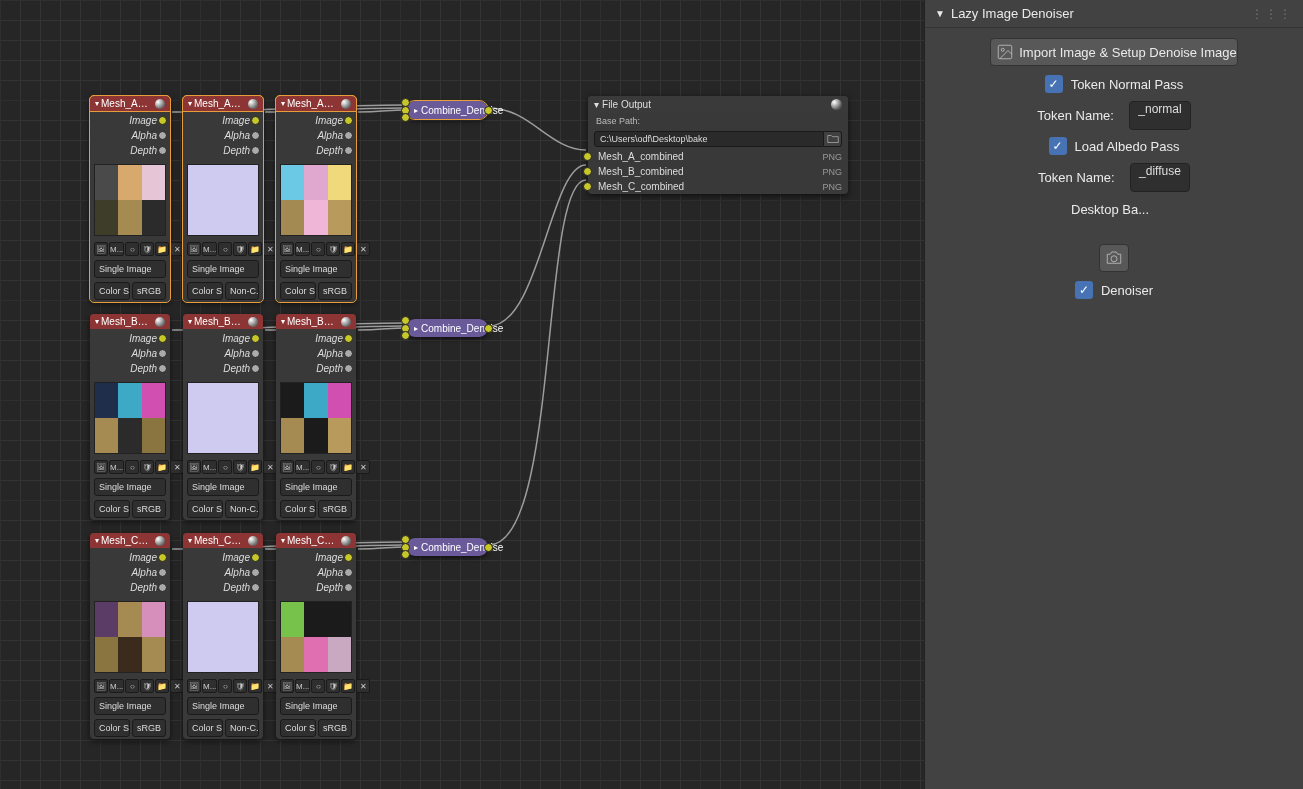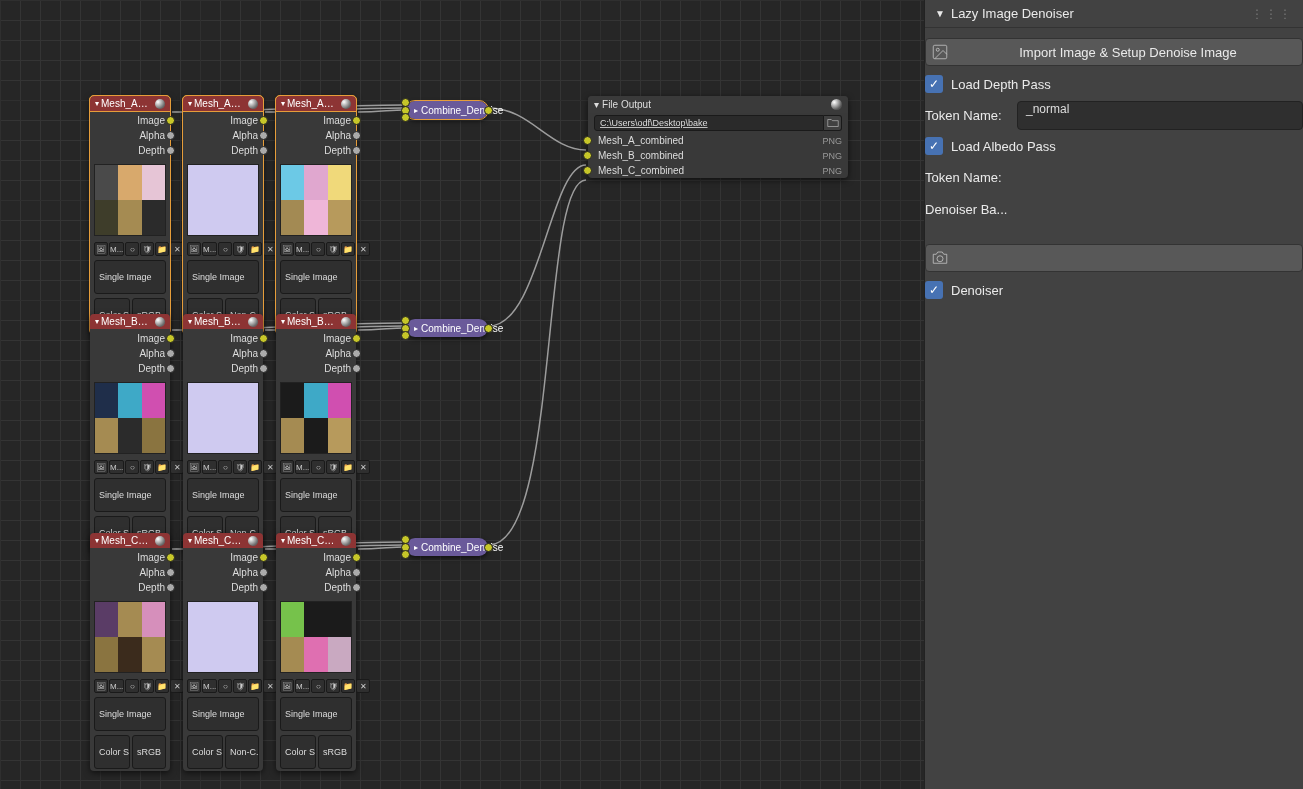--- a/index.html
+++ b/index.html
@@ -21,61 +21,61 @@
 .wires path { stroke:#aaa; stroke-width:1.5; fill:none; opacity:.9; }
 
 
 .node { position:absolute; width:80px; background:#393939; border-radius:4px; box-shadow:0 2px 6px rgba(0,0,0,.6); font-size:10px; color:#ddd; }
 .node .hdr { background:#8d3434; color:#fff; padding:2px 5px; border-radius:4px 4px 0 0; display:flex; align-items:center; gap:2px; overflow:hidden; white-space:nowrap; }
 .node .hdr .tri { font-size:8px; }
 .node .hdr .title { flex:1; overflow:hidden; text-overflow:ellipsis; }
 .node .hdr .sphere { width:10px; height:10px; border-radius:50%; background:radial-gradient(circle at 30% 30%,#fff,#666 70%); flex-shrink:0; }
 .node.sel .hdr { outline:1px solid #e69d3a; }
 .node.sel { outline:1px solid #e69d3a; }
-.node .outs { padding:2px 0; }
+.node .outs { padding:2px 8px;font-style:italic; }
 .node .row { display:flex; justify-content:flex-end; align-items:center; padding:1px 5px; position:relative; height:15px; }
 .node .row .dot { position:absolute; right:-5px; width:9px; height:9px; border-radius:50%; background:#c7c729; border:1px solid #222; }
 .node .row .dot.gray { background:#aaa; }
 .node .prev { margin:4px; height:72px; background:#1e1e1e; border:1px solid #222; display:flex; align-items:center; justify-content:center; overflow:hidden; }
 .node .ctrlrow { display:flex; gap:1px; padding:2px 4px; }
 .node .ctrlrow .btn { background:#2f2f2f; border:1px solid #1a1a1a; height:14px; flex:1; border-radius:2px; display:flex; align-items:center; justify-content:center; font-size:8px; color:#ccc; }
 .node .ctrlrow .btn.ic { flex:0 0 14px; }
 .node .ddrow { display:flex; gap:2px; padding:2px 4px; }
-.node .ddrow .dd { background:#2f2f2f; border:1px solid #1a1a1a; height:16px; flex:1; border-radius:3px; display:flex; align-items:center; padding:16px 4px; font-size:9px; white-space:nowrap; overflow:hidden; }
+.node .ddrow .dd { background:#2f2f2f; border:1px solid #1a1a1a; height:16px; flex:1; border-radius:3px; display:flex; align-items:center; padding:8px 4px; font-size:9px; white-space:nowrap; overflow:hidden; }
 .node .ddrow .dd2 { flex:0 0 34px; }
 
 
 .cnode { position:absolute; height:18px; background:#6a5a9a; border-radius:9px; display:flex; align-items:center; padding:0 8px; color:#fff; font-size:10px; box-shadow:0 2px 5px rgba(0,0,0,.6); }
 .cnode.sel { outline:1px solid #e69d3a; }
 .cnode .tri { font-size:8px; margin-right:3px; }
 .cnode .indot,.cnode .outdot { position:absolute; width:9px; height:9px; border-radius:50%; background:#c7c729; border:1px solid #222; }
 .cnode .indot { left:-5px; }
 .cnode .outdot { right:-5px; }
 .cnode .indot2 { left:-5px; top:-3px; }
 .cnode .indot3 { left:-5px; bottom:-3px; }
 
 
 .fnode { position:absolute; width:260px; background:#393939; border-radius:4px; box-shadow:0 2px 6px rgba(0,0,0,.6); font-size:10px; }
 .fnode .hdr { background:#3a3a3a; padding:3px 6px; border-radius:4px 4px 0 0; display:flex; align-items:center; gap:3px; color:#ddd; }
 .fnode .hdr .sphere { width:11px;height:11px;border-radius:50%; background:radial-gradient(circle at 30% 30%,#fff,#555 70%); margin-left:auto; }
 .fnode .lbl { padding:3px 8px; color:#bbb; font-size:9px; }
-.fnode .path { margin:2px 6px; display:flex;text-decoration:underline; }
+.fnode .path { margin:2px 6px; display:flex; }
 .fnode .path .fld { flex:1; background:#2a2a2a; border:1px solid #1a1a1a; border-radius:3px 0 0 3px; padding:2px 5px; font-size:9px; color:#ddd; }
 .fnode .path .icn { width:18px; background:#404040; border:1px solid #1a1a1a; border-left:none; border-radius:0 3px 3px 0; display:flex; align-items:center; justify-content:center; }
 .fnode .inp { display:flex; align-items:center; padding:2px 6px; position:relative; height:15px; }
 .fnode .inp .dot { position:absolute; left:-5px; width:9px;height:9px; border-radius:50%; background:#c7c729; border:1px solid #222; }
 .fnode .inp .nm { flex:1; color:#ddd; padding-left:4px; }
 .fnode .inp .fmt { color:#999; font-size:9px; }
 
 
 .sidebar { position:absolute; top:0; right:0; width:379px; height:789px; background:#424242; border-left:1px solid #222; padding:0; }
 .panel-hdr { display:flex; align-items:center; padding:6px 10px; font-size:13px; color:#eaeaea; background:#424242; border-bottom:1px solid #333; }
 .panel-hdr .tri { font-size:10px; margin-right:6px; }
 .panel-hdr .grip { margin-left:auto; color:#777; font-size:12px; letter-spacing:2px; }
-.panel-body { padding:10px 0; display:flex; flex-direction:column; gap:6px; }
+.panel-body { padding:10px 0; display:flex; flex-direction:column; gap:6px;align-items:center; }
 .bigbtn { display:flex; align-items:center; background:#585858; border:1px solid #333; border-radius:4px; height:28px; color:#eaeaea; font-size:13px; cursor:pointer; }
 .bigbtn .ic { width:28px; display:flex; align-items:center; justify-content:center; border-right:0; }
 .bigbtn .txt { flex:1; text-align:center; }
 .chkrow { display:flex; align-items:center; gap:8px; height:24px; font-size:13px; color:#eaeaea; }
 .chkrow .chk { width:18px; height:18px; border-radius:3px; background:#4772b3; display:flex; align-items:center; justify-content:center; color:#fff; font-size:12px; }
 .field-row { display:flex; align-items:center; gap:6px; height:26px; }
 .field-row .lbl { font-size:13px; color:#eaeaea; white-space:nowrap; overflow:hidden; text-overflow:ellipsis; }
 .field-row .inp { flex:1; background:#2f2f2f; border:1px solid #222; border-radius:4px; height:29px; padding:0 8px; color:#ddd; font-size:12px; }
 .gap { height:10px; }
 svg.ic14 { width:14px; height:14px; stroke:#ccc; fill:none; }
@@ -528,20 +528,21 @@
         <span class="outdot"></span>
       </div>
     </div>
 
   <div class="fnode" style="left:588px; top:96px;">
     <div class="hdr">
       <span class="tri">▾</span>
       <span>File Output</span>
       <span class="sphere"></span>
     </div>
+    <div class="lbl">Base Path:</div>
     <div class="path">
       <div class="fld">C:\Users\odf\Desktop\bake</div>
       <div class="icn">
         <svg class="ic14" viewBox="0 0 24 24">
             <path d="M3 6h6l2 2h10v10H3z"></path>
           </svg>
       </div>
     </div>
     <div id="fo-inputs">
         <div class="inp">
@@ -576,37 +577,38 @@
             <rect x="3" y="3" width="18" height="18" rx="2"></rect>
             <circle cx="9" cy="9" r="2"></circle>
             <path d="M21 15l-5-5L5 21"></path>
           </svg>
       </span>
       <span class="txt">Import Image &amp; Setup Denoise Image</span>
     </div>
 
     <div class="chkrow">
       <div class="chk">✓</div>
-      <span>Load Depth Pass</span>
+      <span>Token Normal Pass</span>
     </div>
     <div class="field-row">
       <span class="lbl" style="width:86px">Token Name:</span>
       <div class="inp">_normal</div>
     </div>
 
     <div class="chkrow">
       <div class="chk">✓</div>
       <span>Load Albedo Pass</span>
     </div>
     <div class="field-row">
       <span class="lbl" style="width:86px">Token Name:</span>
+      <div class="inp">_diffuse</div>
     </div>
 
     <div class="field-row">
-      <span class="lbl" style="width:86px">Denoiser Ba...</span>
+      <span class="lbl" style="width:86px">Desktop Ba...</span>
     </div>
 
     <div class="gap"></div>
 
     <div class="bigbtn">
       <span class="ic">
         <svg class="ic18" viewBox="0 0 24 24">
             <path d="M3 7h4l2-3h6l2 3h4v12H3z"></path>
             <circle cx="12" cy="13" r="4"></circle>
           </svg>

